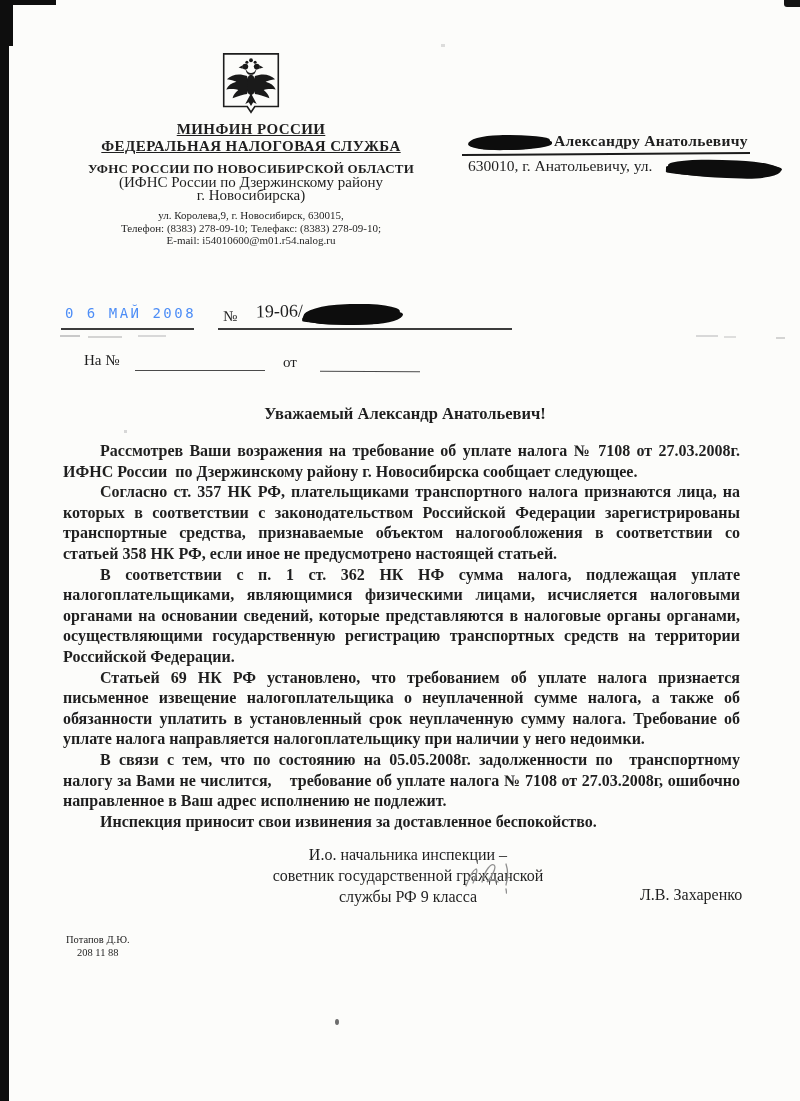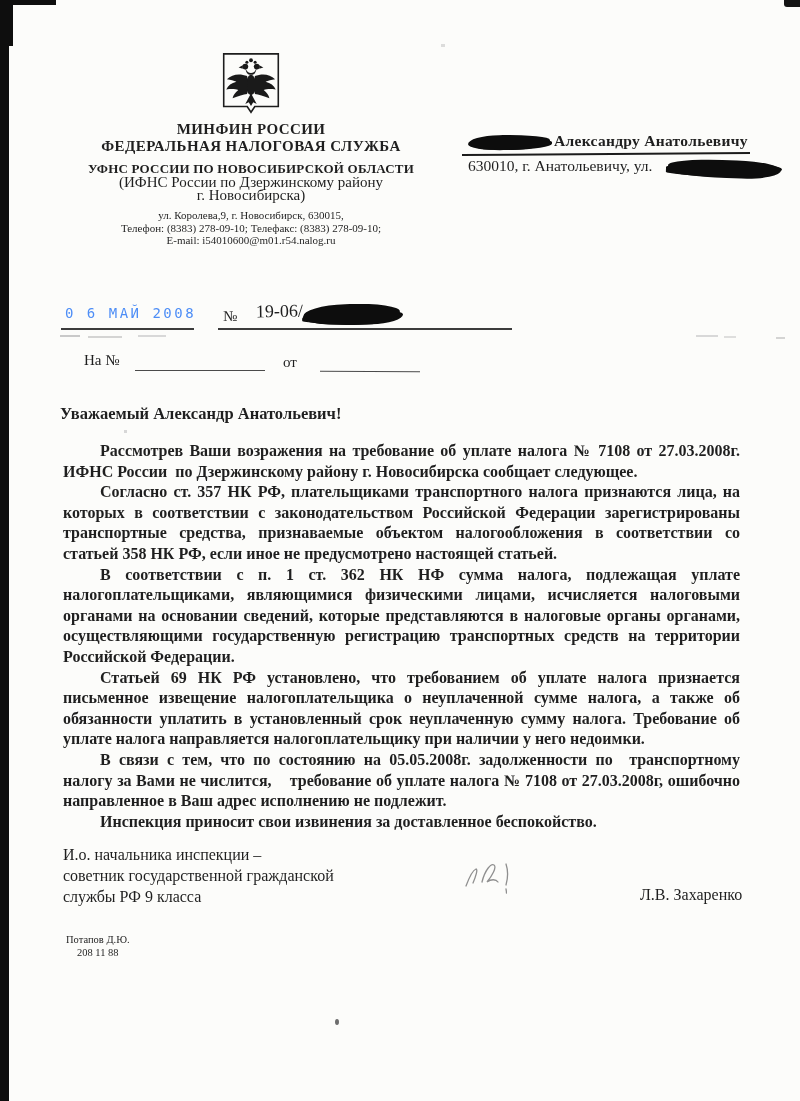--- a/index.html
+++ b/index.html
@@ -11,21 +11,21 @@
   
   .edge-left{position:absolute;left:0;top:0;width:9px;height:1101px;background:#0e0e0e;}
   .edge-left-top{position:absolute;left:0;top:0;width:56px;height:5px;background:#0e0e0e;}
   .edge-left-wide{position:absolute;left:0;top:0;width:13px;height:46px;background:#0e0e0e;}
   .corner-tr{position:absolute;right:0;top:0;width:16px;height:7px;background:#141414;border-radius:0 0 0 3px;}
   .speck{position:absolute;background:#c7c7c7;}
   .speck-dark{position:absolute;background:#6d6d6d;border-radius:50%;}
   
   .header-left{position:absolute;left:60px;top:52px;width:382px;text-align:center;}
   .emblem{display:block;margin:0 auto 3px auto;width:80px;height:66px;}
-  .org-line{font-weight:bold;font-size:15px;letter-spacing:.4px;line-height:17px;}
+  .org-line{font-weight:bold;font-size:15px;letter-spacing:.4px;line-height:17px;text-decoration:underline;}
   .org-line3{font-weight:bold;font-size:13px;letter-spacing:.2px;margin-top:6px;line-height:15px;}
   .insp-block{margin-top:11px;font-weight:bold;font-size:11.5px;line-height:12.5px;}
   .paren-block{margin-top:0;font-size:15px;line-height:12.5px;}
   .contact-block{margin-top:8px;font-size:11px;line-height:12.5px;}
   
   .ref-row{position:absolute;left:60px;top:300px;width:700px;height:46px;}
   .date-stamp{position:absolute;left:5px;top:5px;font-family:"DejaVu Sans Mono", monospace;
     font-size:14px;letter-spacing:2.5px;color:#3b82f6;opacity:.9;}
   .stamp-underline{position:absolute;left:1px;top:28px;width:133px;border-top:2px solid #3c3c3c;}
   .num-sign{position:absolute;left:163px;top:8px;font-size:15px;}
@@ -47,28 +47,28 @@
   .r-blob1{position:absolute;left:6px;top:3px;width:82px;height:15px;
     border-radius:40% 60% 55% 45% / 60% 40% 55% 45%;transform:rotate(-1deg);
     box-shadow:4px 2px 0 -2px #0d0d0d;}
   .r-name{position:absolute;left:92px;top:0;font-weight:bold;font-size:15.5px;letter-spacing:.3px;white-space:nowrap;}
   .r-underline{position:absolute;left:0;top:21px;width:288px;border-top:2px solid #1c1c1c;transform:rotate(-.4deg);}
   .r-address{position:absolute;left:6px;top:25px;font-size:15.5px;white-space:nowrap;}
   .r-blob2{position:absolute;left:206px;top:28px;width:113px;height:18px;
     border-radius:55% 45% 40% 60% / 45% 55% 60% 40%;transform:rotate(2deg);
     box-shadow:-5px 2px 0 -3px #0d0d0d, 4px -1px 0 -3px #0d0d0d;}
   
-  .salutation{position:absolute;left:60px;top:404px;width:690px;text-align:left;
+  .salutation{position:absolute;left:60px;top:404px;width:690px;text-align:center;
     font-weight:bold;font-size:16.5px;}
   .body-text{position:absolute;left:63px;top:441px;width:677px;font-size:16px;
     line-height:20.6px;text-align:justify;}
   .body-text p{margin:0;text-indent:37px;font-weight:bold;}
   
   .signature{position:absolute;left:63px;top:844px;width:690px;height:70px;font-size:16px;}
-  .sig-titles div{line-height:21px;}
+  .sig-titles div{line-height:21px;text-align:center;}
   .sig-scribble{position:absolute;left:395px;top:8px;width:75px;height:48px;}
   .sig-name{position:absolute;left:577px;top:42px;white-space:nowrap;}
   
   .exec-footer{position:absolute;left:66px;top:933px;font-size:10.5px;line-height:13px;text-align:center;}
 </style>
 </head>
 <body>
 
 <div class="page">
 

